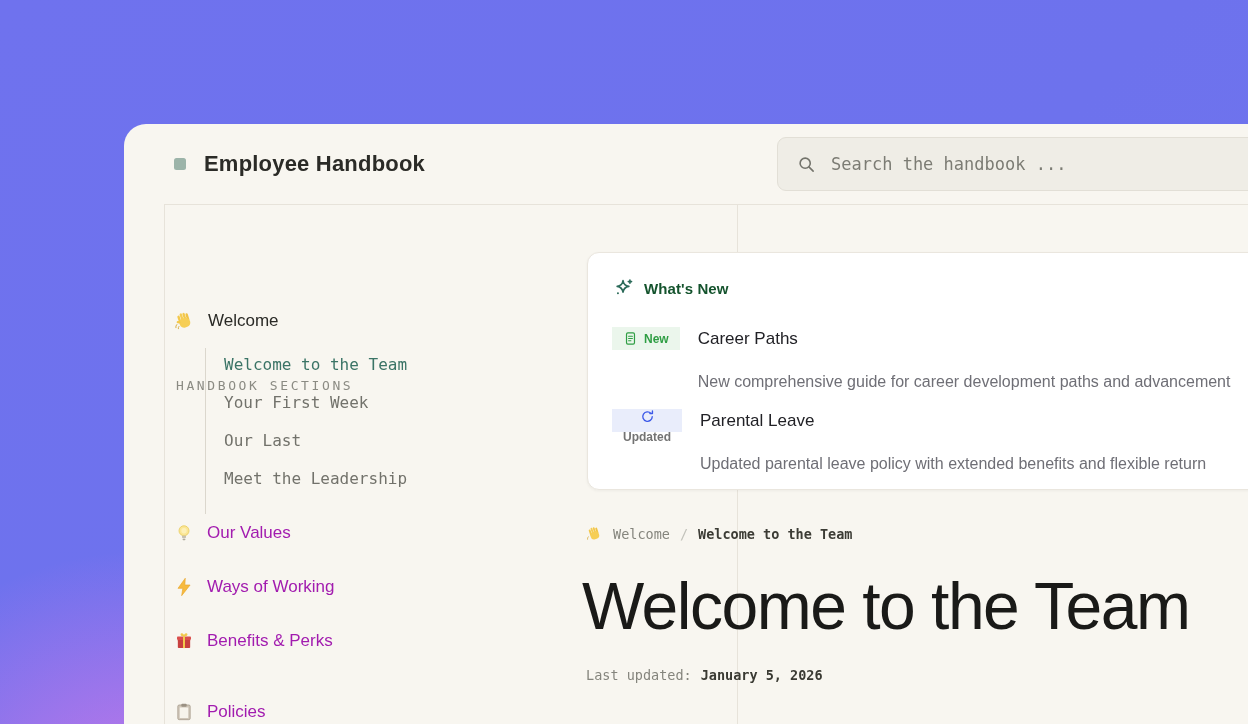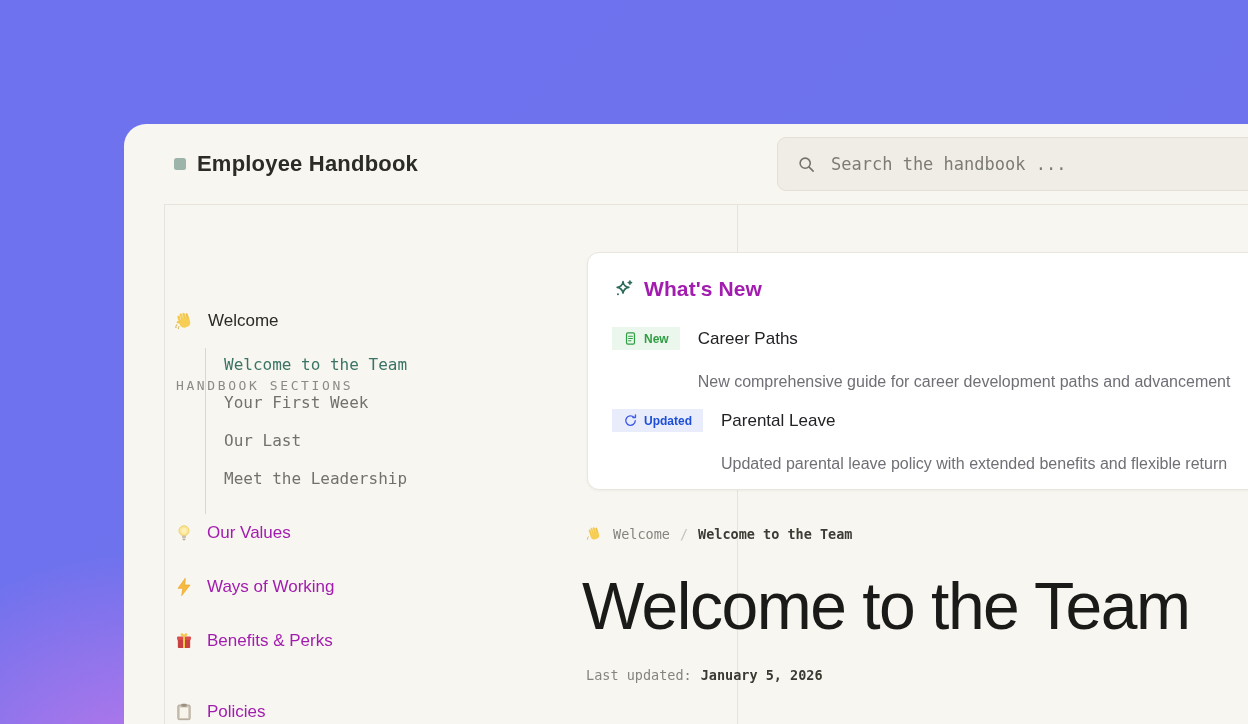--- a/index.html
+++ b/index.html
@@ -20,21 +20,21 @@
     background: #F8F6F0;
     border-top-left-radius: 22px;
   }
   
   .hline { position: absolute; left: 40px; top: 80px; width: 1084px; height: 1px; background: #E7E3DA; }
   .vline { position: absolute; top: 81px; bottom: 0; width: 1px; background: #E7E3DA; }
   .v1 { left: 40px; }
   .v2 { left: 613px; }
 
   
-  .brand { position: absolute; left: 50px; top: 27px; display: flex; align-items: center; gap: 11px; }
+  .brand { position: absolute; left: 50px; top: 27px; display: flex; align-items: center; gap: 18px; }
   .brand-mark { width: 12px; height: 12px; background: #9CB4A9; border-radius: 2.5px; display: inline-block; }
   .brand-title { font-size: 22px; font-weight: 700; letter-spacing: 0.2px; color: #2B2B27; }
   .searchbox {
     position: absolute; left: 653px; top: 13px; width: 600px; height: 54px;
     background: #EFEDE6; border: 1px solid #E2DFD6; border-radius: 9px;
     display: flex; align-items: center; padding: 0 18px; gap: 14px;
   }
   .search-input {
     flex: 1; border: none; outline: none; background: transparent;
     font-family: "DejaVu Sans Mono", monospace; font-size: 17px; color: #4A4A44;
@@ -65,30 +65,30 @@
   .sub-item:last-child { margin-bottom: 16px; }
   .sub-item.active { color: #3B7466; }
 
   
   .whatsnew {
     position: absolute; left: 463px; top: 128px; width: 690px; height: 238px;
     background: #FFFFFF; border: 1px solid #EAE6DE; border-radius: 12px;
     box-shadow: 0 1px 3px rgba(40,40,30,0.05);
   }
   .wn-head { position: absolute; left: 24px; top: 24px; display: flex; align-items: center; gap: 9px; }
-  .wn-title { font-size: 21px; font-weight: 700; color: #a21caf; letter-spacing: 0.1px; }
+  .wn-title { font-size: 15px; font-weight: 700; color: #14532d; letter-spacing: 0.1px; }
   .wn-row { position: absolute; left: 24px; right: 10px; display: flex; align-items: flex-start; gap: 18px; cursor: pointer; }
   .wn-row.r0 { top: 74px; }
   .wn-row.r1 { top: 156px; }
   .badge {
     flex: 0 0 auto; height: 23px; display: flex; align-items: center; gap: 6px;
     padding: 0 11px; border-radius: 0; font-size: 12px; font-weight: 600;
   }
   .badge.green { background: #EBF6EC; color: #2F9E44; }
-  .badge.blue  { background: #E9EDFB; color: #1d4ed8; }
+  .badge.blue  { background: #E9EDFB; color: #737373; flex-direction: column; }
   .wn-texts { min-width: 0; }
   .wn-item-title { font-size: 17px; font-weight: 500; color: #212126; white-space: nowrap; line-height: 20px; margin-top: 2px; }
   .wn-item-desc { font-size: 16px; color: #6F6F76; white-space: nowrap; line-height: 19px; margin-top: 23px; }
 
   
   .breadcrumb { position: absolute; left: 462px; top: 401px; display: flex; align-items: center; gap: 10px;
     font-family: "DejaVu Sans Mono", monospace; font-size: 13.5px; }
   .bc-section { color: #85857D; cursor: pointer; }
   .bc-sep { color: #C2C2BA; }
   .bc-page { color: #3C3C35; font-weight: 700; }

